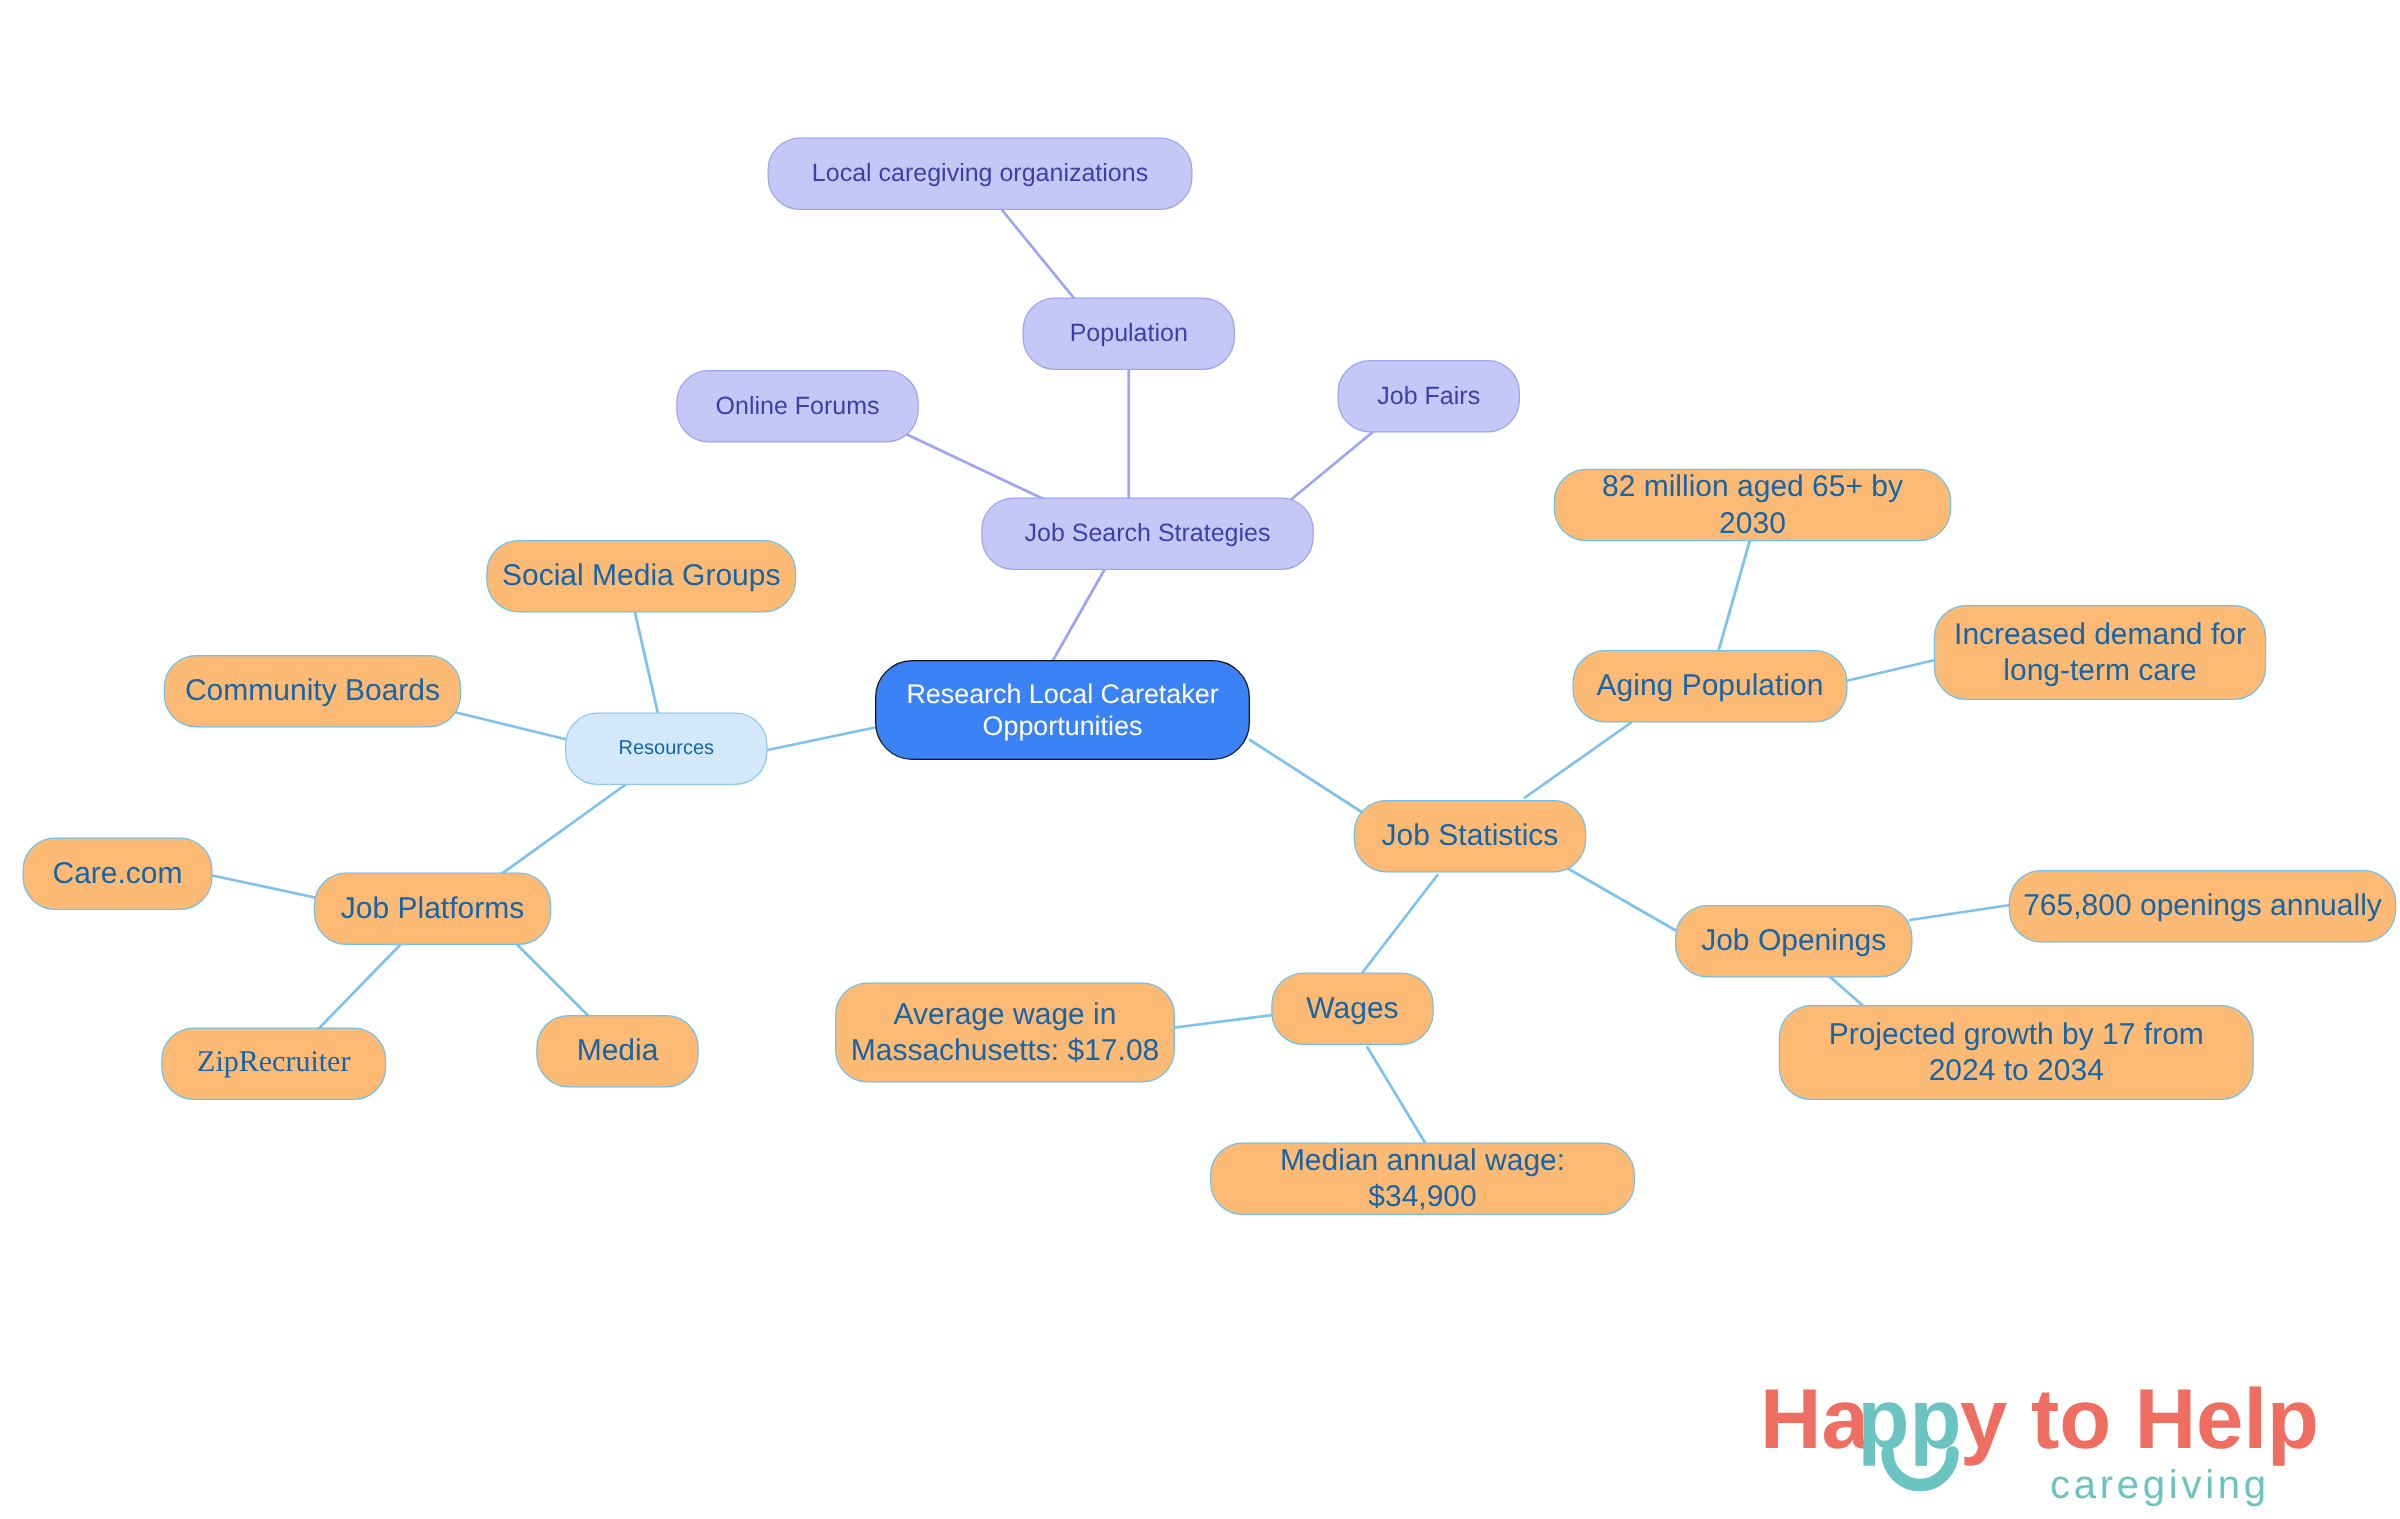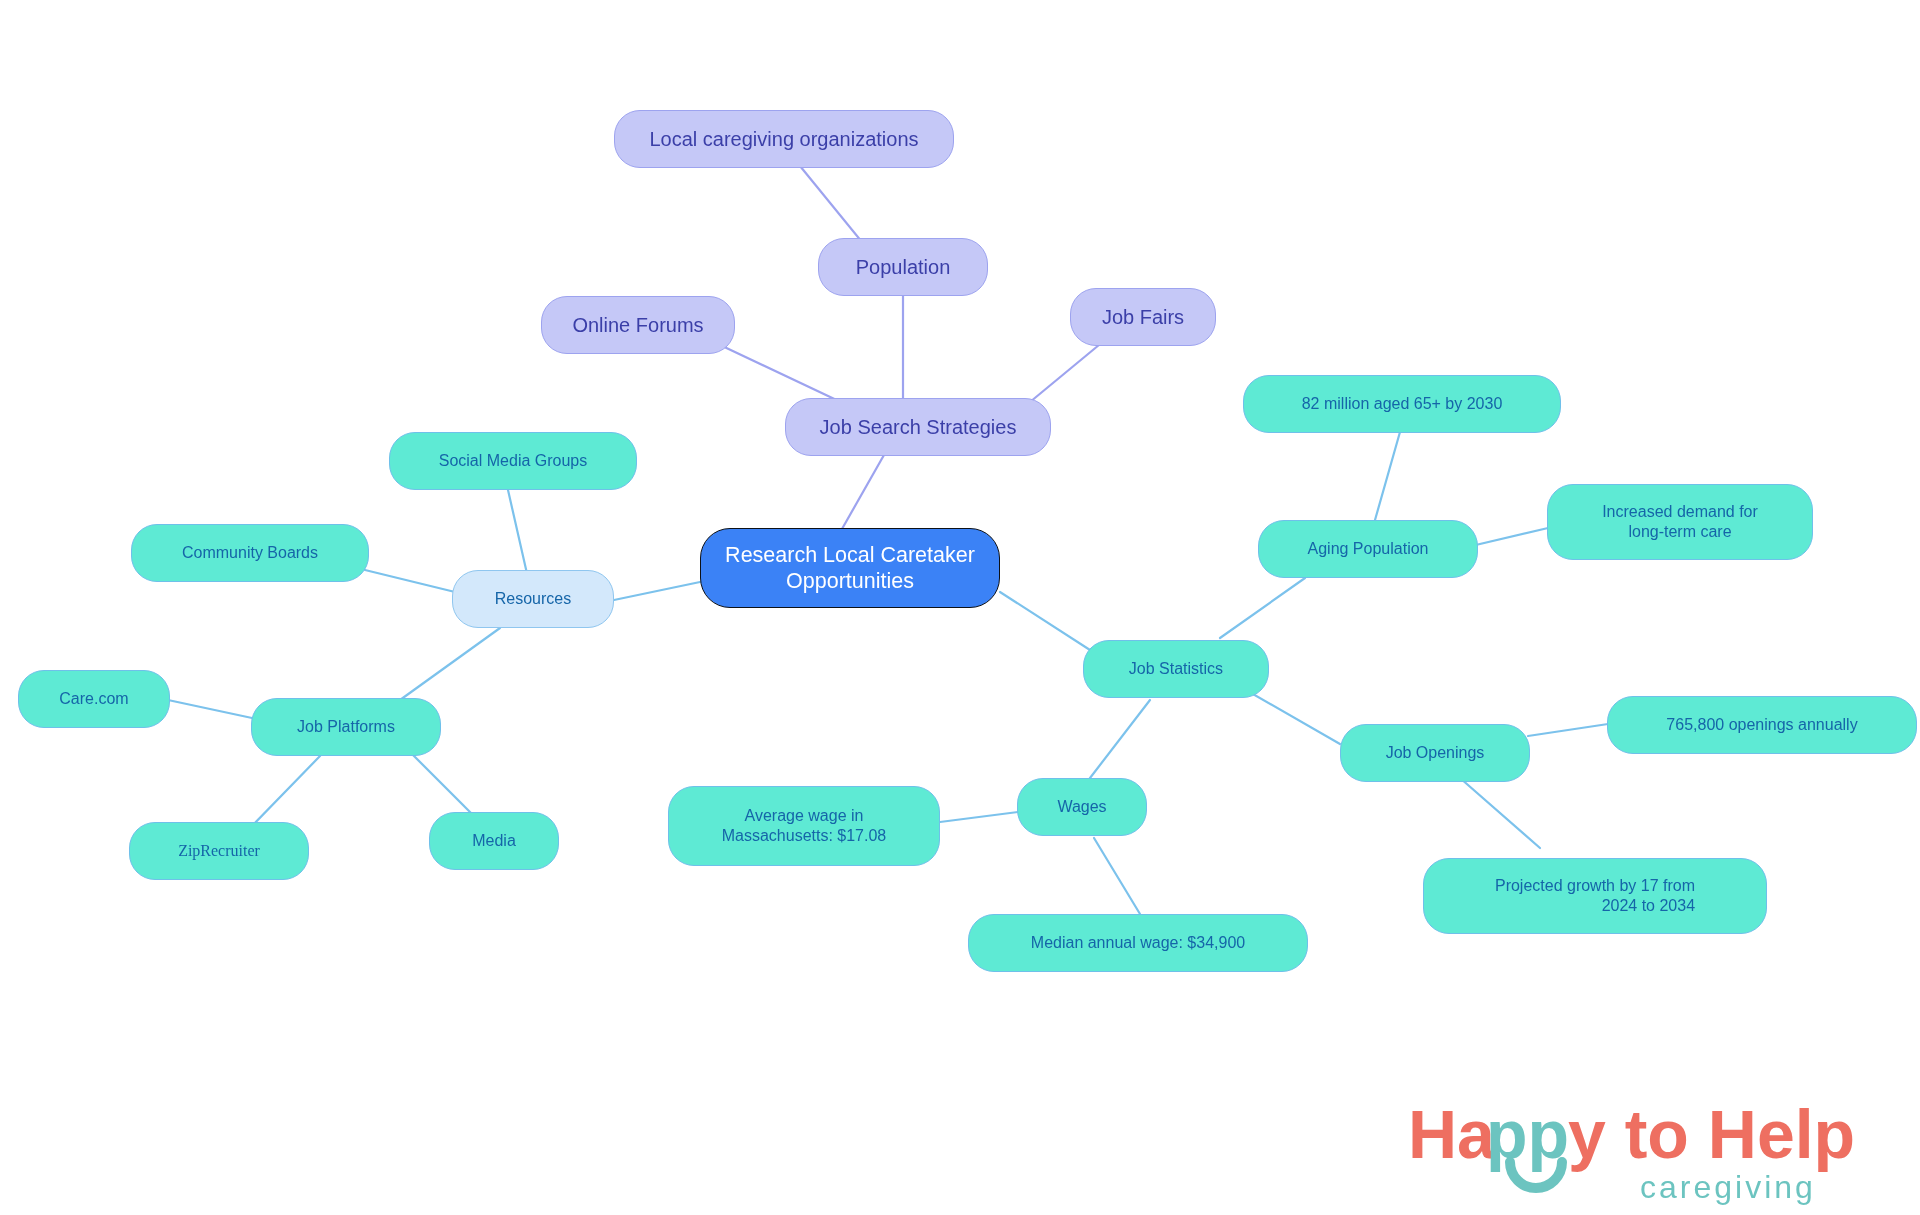--- a/index.html
+++ b/index.html
@@ -42,24 +42,24 @@
     padding: 6px 10px;
   }
   .node.root {
     background: #3b82f6;
     border-color: #0d1117;
     color: #ffffff;
     font-size: 21.5px;
     border-radius: 30px;
   }
   .node.blue {
-    background: #5eead4;
+    background: #fdba74;
     border-color: #6fc0ea;
     color: #1565a8;
-    font-size: 16px;
+    font-size: 24px;
   }
   .node.blue-soft {
     background: #d3e8fb;
     border-color: #8fc6ef;
     color: #1565a8;
     font-size: 16px;
   }
   .node.purple {
     background: #c5c8f7;
     border-color: #9da3ef;
@@ -143,21 +143,21 @@
 
   <div class="node blue" style="left:1243px; top:375px; width:318px; height:58px;">82 million aged 65+ by 2030</div>
 
   <div class="node blue" style="left:1547px; top:484px; width:266px; height:76px;">Increased demand for
 long-term care</div>
 
   <div class="node blue" style="left:1340px; top:724px; width:190px; height:58px;">Job Openings</div>
 
   <div class="node blue" style="left:1607px; top:696px; width:310px; height:58px;">765,800 openings annually</div>
 
-  <div class="node blue" style="left:1423px; top:858px; width:344px; height:76px;text-align:right;">Projected growth by 17 from
+  <div class="node blue" style="left:1423px; top:804px; width:380px; height:76px;">Projected growth by 17 from
 2024 to 2034</div>
 
   <div class="node blue" style="left:1017px; top:778px; width:130px; height:58px;">Wages</div>
 
   <div class="node blue" style="left:668px; top:786px; width:272px; height:80px;">Average wage in
 Massachusetts: $17.08</div>
 
   <div class="node blue" style="left:968px; top:914px; width:340px; height:58px;">Median annual wage: $34,900</div>
 
   <div class="logo">

